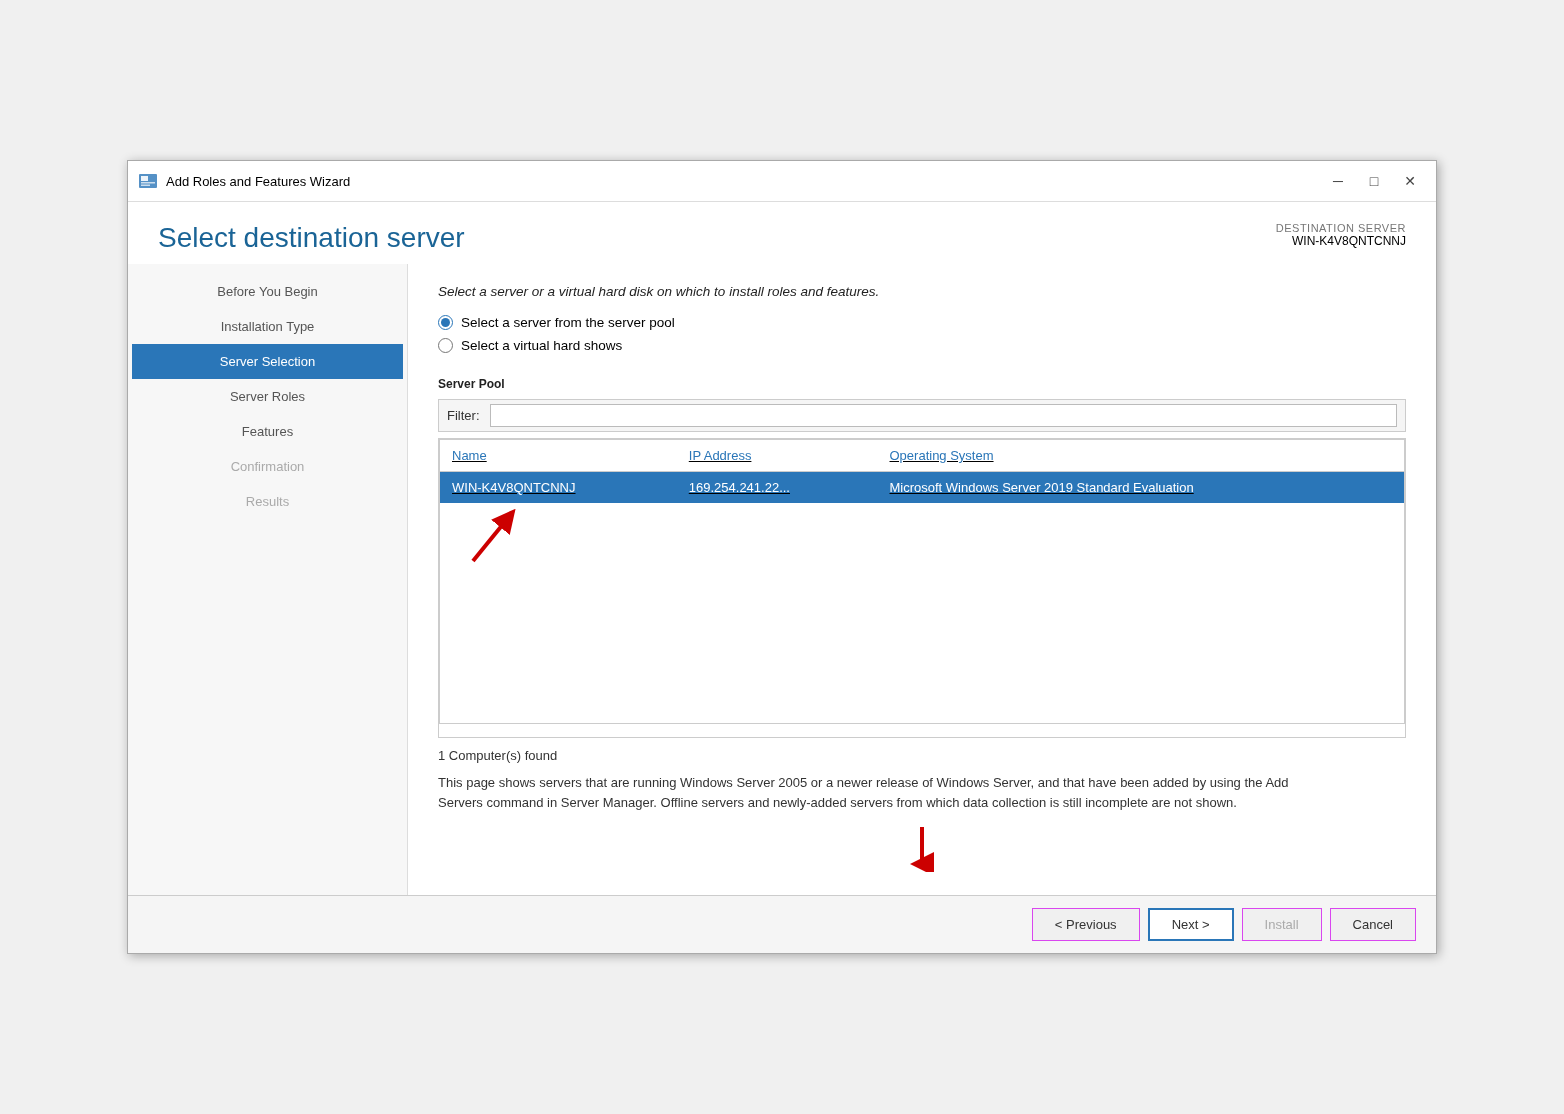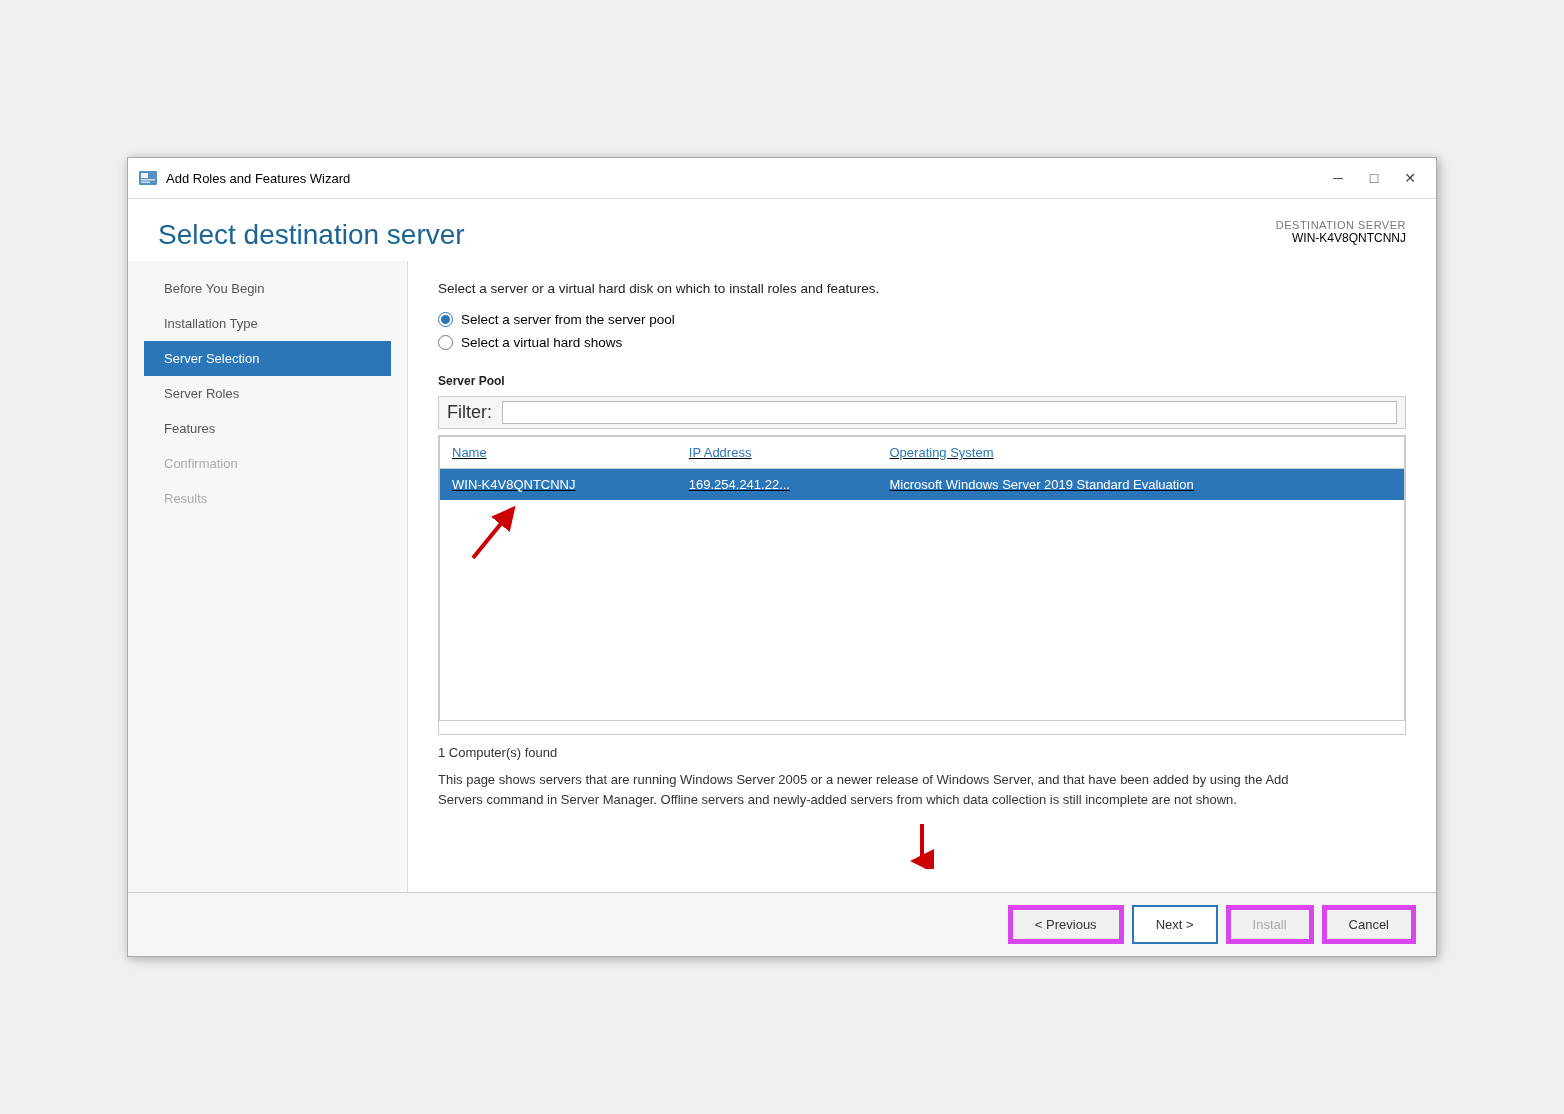--- a/index.html
+++ b/index.html
@@ -86,21 +86,22 @@
 
     .content-area {
       display: flex;
       min-height: 600px;
     }
 
     .sidebar {
       width: 280px;
       background: #f7f7f7;
       border-right: 1px solid #ddd;
-      padding: 10px 16px;
+      padding: 10px 4px;
+      text-align: center;
     }
     .sidebar-item {
       padding: 10px 20px;
       cursor: pointer;
       color: #555;
       font-size: 13px;
     }
     .sidebar-item.active {
       background: #2a76b8;
       color: #fff;
@@ -113,20 +114,21 @@
     .main-content {
       flex: 1;
       padding: 20px 30px;
       background: #fff;
     }
 
     .description {
       font-size: 13.5px;
       color: #222;
       margin-bottom: 16px;
+      font-style: italic;
     }
 
     .radio-group {
       margin-bottom: 24px;
     }
     .radio-option {
       display: flex;
       align-items: center;
       gap: 8px;
       margin-bottom: 8px;
@@ -153,21 +155,21 @@
     .filter-row {
       display: flex;
       align-items: center;
       gap: 10px;
       margin-bottom: 6px;
       border: 1px solid #ccc;
       padding: 4px 8px;
       background: #f5f5f5;
     }
     .filter-label {
-      font-size: 18px;
+      font-size: 13px;
       color: #333;
     }
     .filter-input {
       flex: 1;
       border: none;
       outline: none;
       font-size: 13px;
       background: #fff;
       padding: 3px 5px;
       border: 1px solid #bbb;
@@ -224,21 +226,21 @@
       padding: 12px 20px;
       display: flex;
       justify-content: flex-end;
       gap: 8px;
       background: #f5f5f5;
     }
     .footer-btn {
       padding: 7px 22px;
       font-size: 13px;
       cursor: pointer;
-      border: 5px solid #d946ef;
+      border: 1px solid #d946ef;
       background: #f0f0f0;
       color: #333;
     }
     .footer-btn.primary {
       background: #fff;
       border: 2px solid #2a76b8;
       color: #333;
     }
     .footer-btn:disabled {
       color: #aaa;

